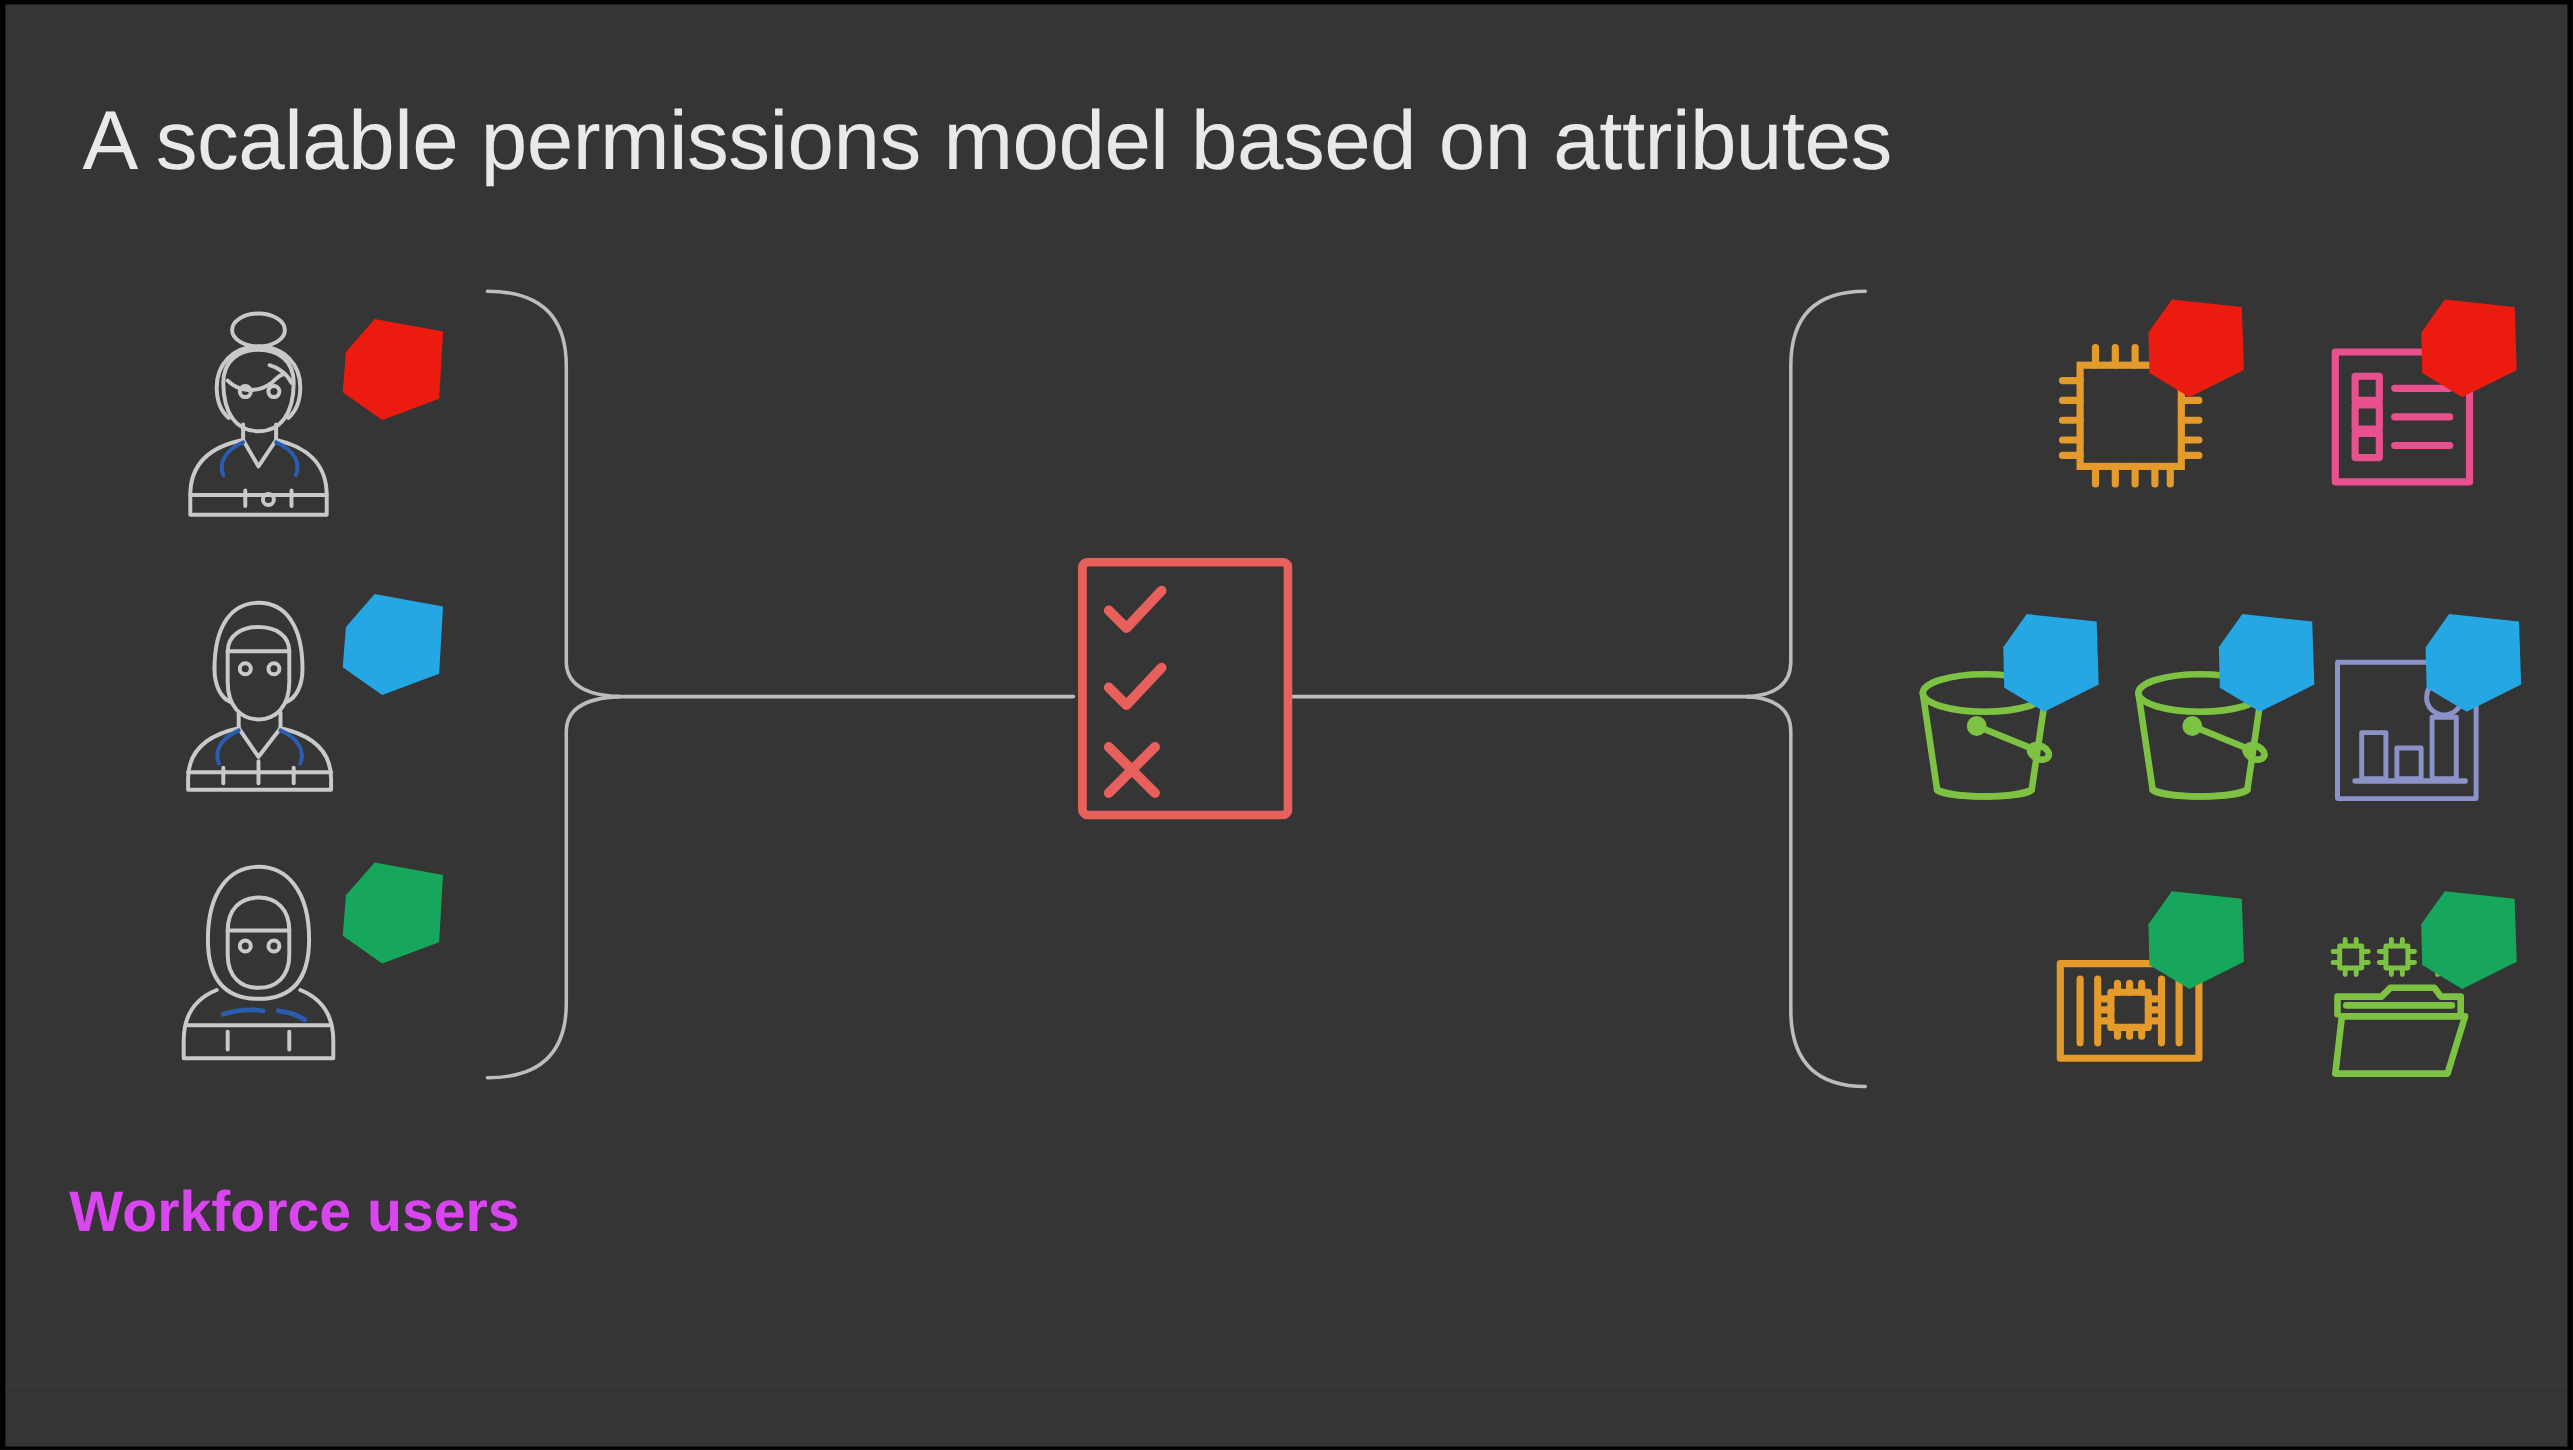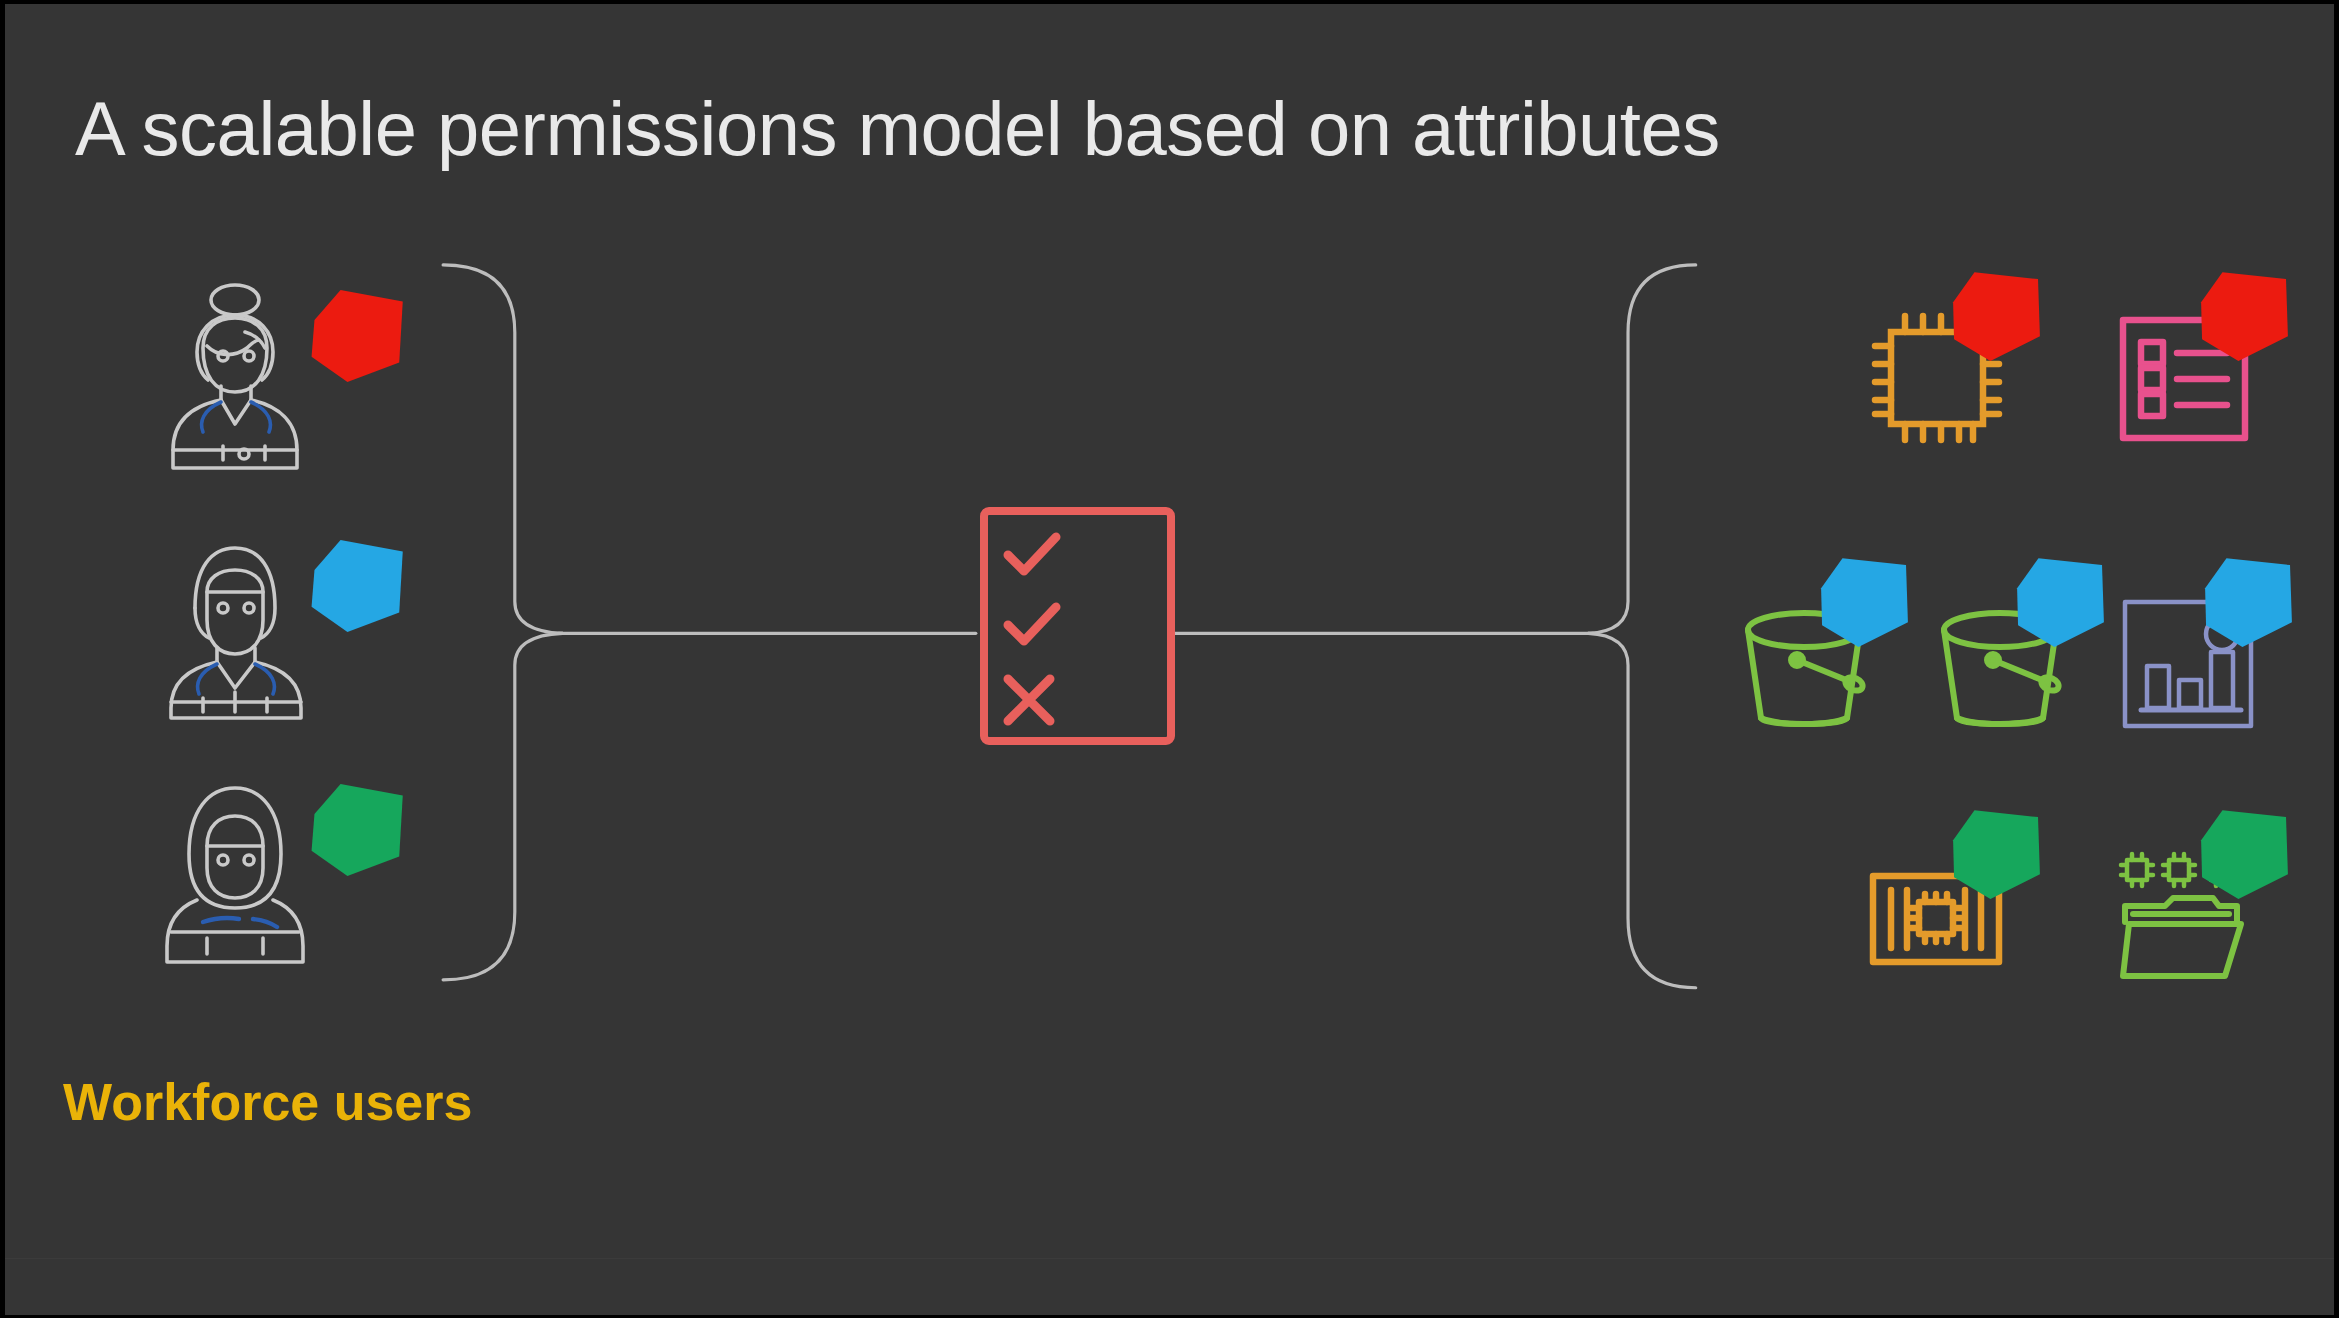--- a/index.html
+++ b/index.html
@@ -42,21 +42,21 @@
     white-space: nowrap;
     margin-top: 23px;
   }
 
   
   .col-caption {
     position: absolute;
     top: 1068px;
     font-size: 52px;
     font-weight: bold;
-    color: #eab308;
+    color: #d946ef;
     white-space: nowrap;
   }
   .cap-users       { left: 58px; }
   .cap-permissions { left: 888px; }
   .cap-resources   { left: 1902px; }
 
   
   .wire-layer {
     position: absolute;
     inset: 0;

